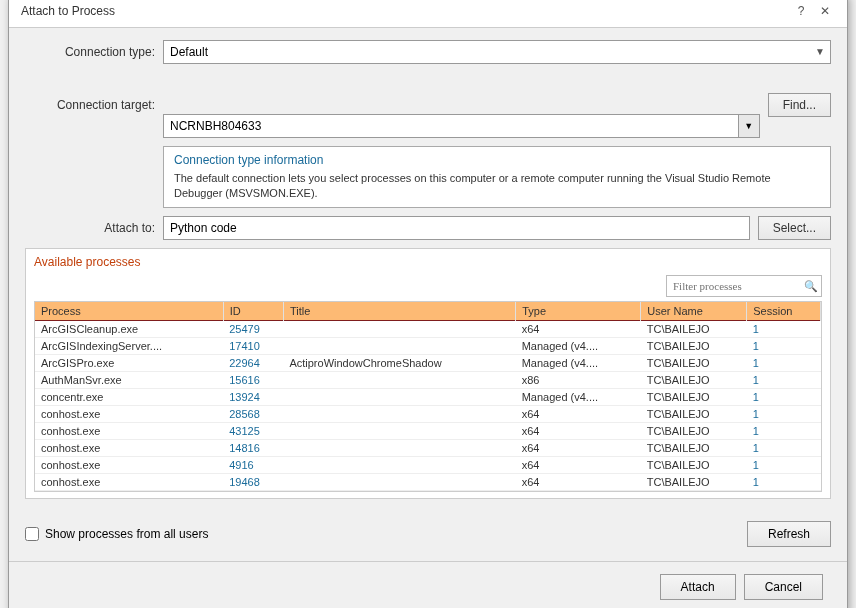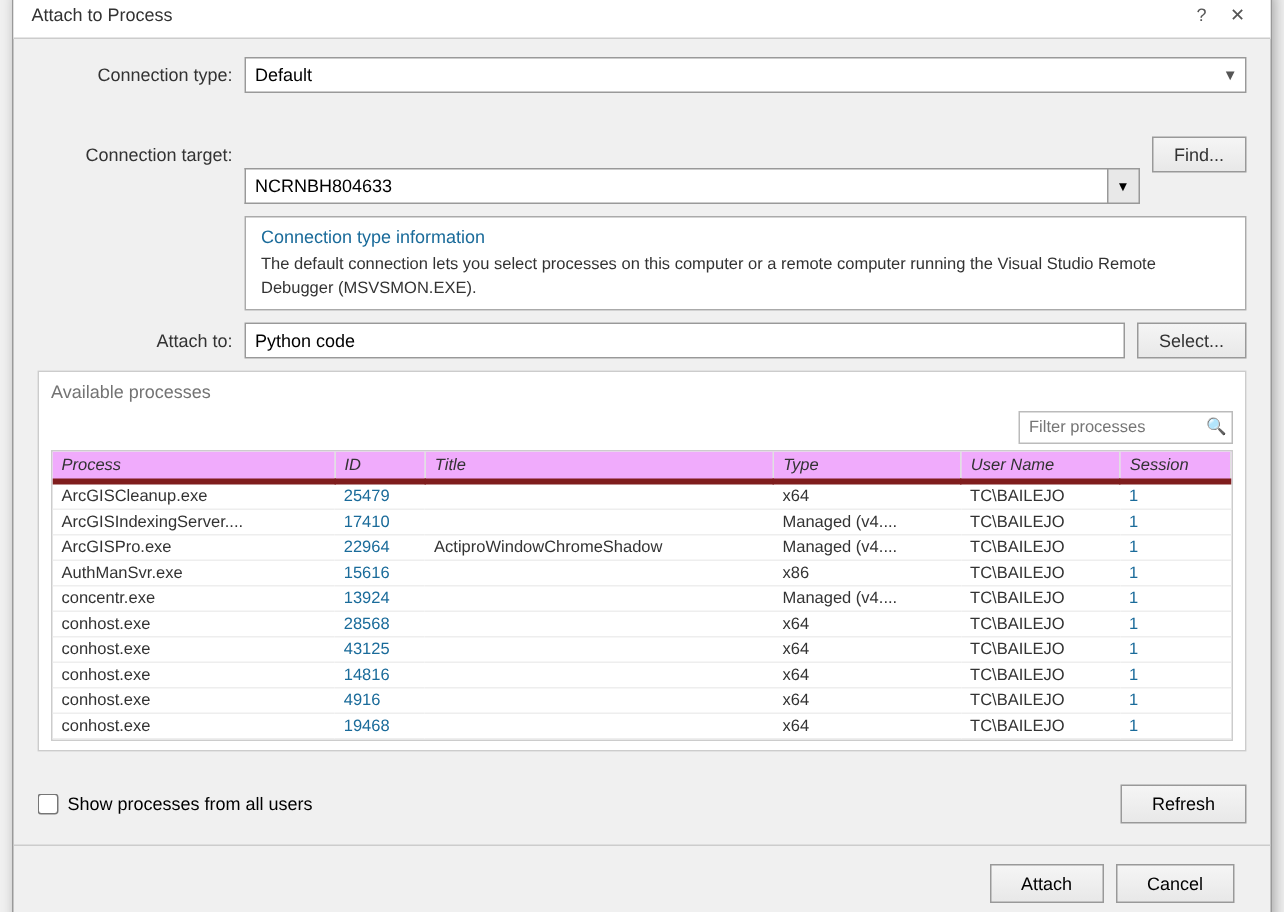--- a/index.html
+++ b/index.html
@@ -158,58 +158,57 @@
       color: #333;
       line-height: 1.4;
     }
     .available-processes-section {
       border: 1px solid #ccc;
       background: white;
       padding: 6px 8px;
     }
     .section-header {
       font-size: 12px;
-      color: #737373;
+      color: #c2410c;
       margin-bottom: 6px;
     }
     .filter-row {
       display: flex;
       justify-content: flex-end;
       margin-bottom: 4px;
     }
     .filter-wrapper {
       position: relative;
       display: flex;
       align-items: center;
     }
     .filter-input {
-      width: 143px;
+      width: 156px;
       height: 22px;
       border: 1px solid #bbb;
       padding: 2px 24px 2px 6px;
       font-size: 11px;
-      font-family: Liberation Sans, sans-serif;
+      font-family: Liberation Serif, serif;
       color: #888;
     }
     .filter-icon {
       position: absolute;
       right: 4px;
       font-size: 11px;
       color: #777;
       pointer-events: none;
     }
     .process-table {
       width: 100%;
       border-collapse: collapse;
       font-size: 11px;
     }
     .process-table thead tr {
-      background: #f0abfc;
-      border-bottom: 4px solid #7f1d1d;
-      font-style: italic;
+      background: #fdba74;
+      border-bottom: 1px solid #7f1d1d;
     }
     .process-table thead th {
       text-align: left;
       padding: 3px 6px;
       font-weight: normal;
       border-right: 1px solid #e0e0e0;
       color: #333;
     }
     .process-table tbody tr {
       border-bottom: 1px solid #eee;

